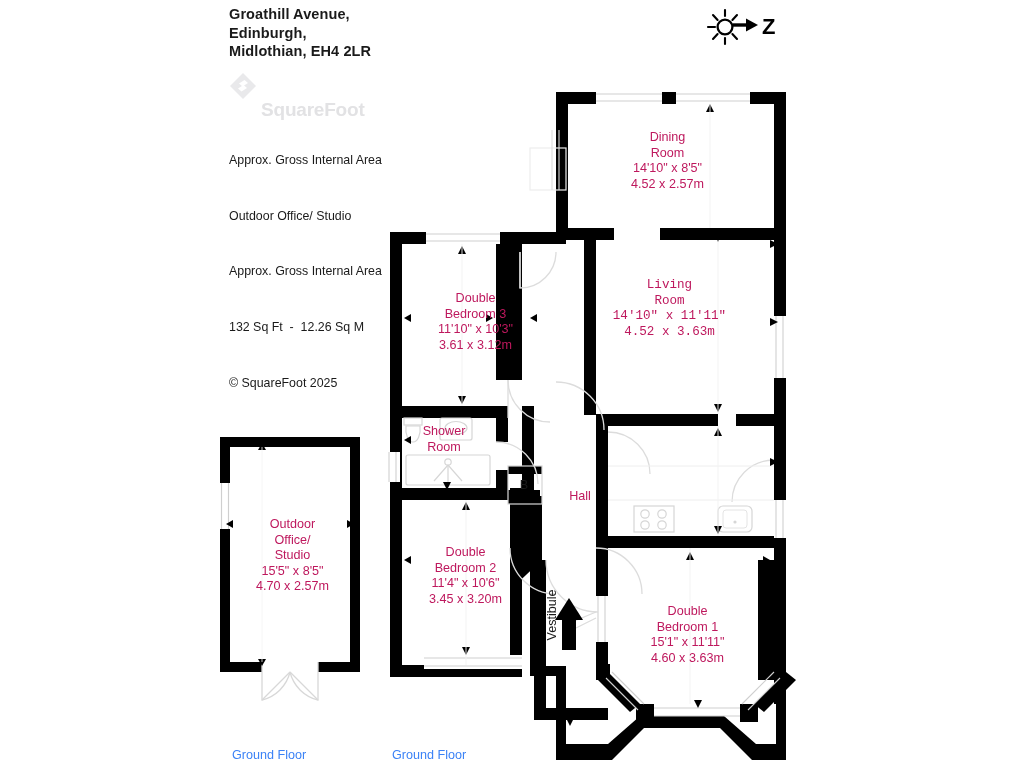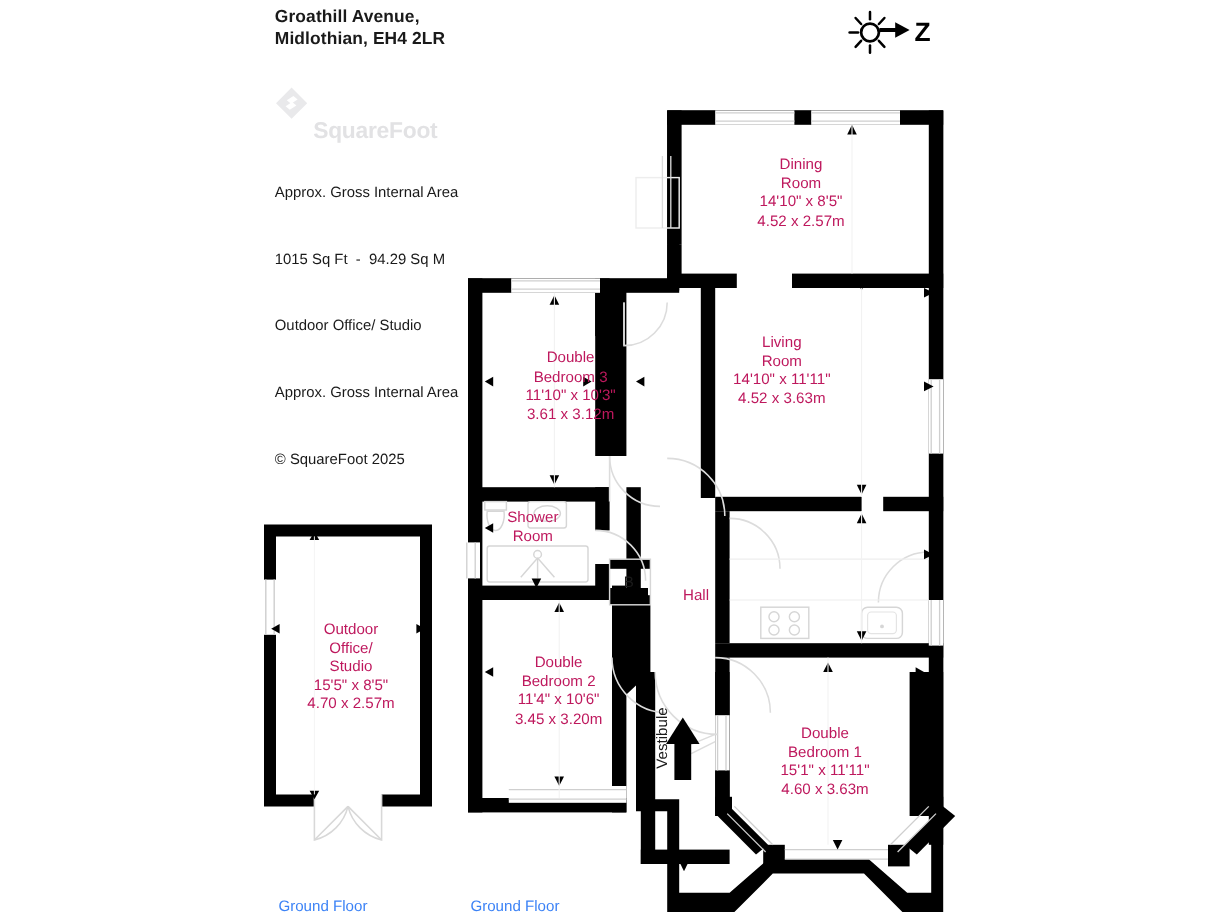--- a/index.html
+++ b/index.html
@@ -112,21 +112,21 @@
     font-size: 12.6px;
     line-height: 15.6px;
     color: #be185d;
     white-space: nowrap;
     pointer-events: none;
   }
   .room-label .rl-name { display: block; }
   .room-label .rl-dim  { display: block; }
 
   #label-dining    { left: 600px; top: 130px; width: 135px; }
-  #label-living    { left: 584px; top: 278px; width: 135px; }
+  #label-living    { left: 602px; top: 278px; width: 135px; font-family: Liberation Mono, monospace; }
   #label-kitchen   { left: 625px; top: 452px; width: 135px; }
   #label-bed3      { left: 408px; top: 291px; width: 135px; }
   #label-bed2      { left: 398px; top: 545px; width: 135px; }
   #label-bed1      { left: 620px; top: 604px; width: 135px; }
   #label-shower    { left: 405px; top: 424px; width: 78px; }
   #label-hall      { left: 553px; top: 489px; width: 54px; }
   #label-outdoor   { left: 235px; top: 517px; width: 115px; }
 
   #label-b {
     position: absolute;
@@ -150,39 +150,40 @@
     white-space: nowrap;
   }
 </style>
 </head>
 <body>
 
 <div id="stage">
 
   <div id="header-block">
     <div class="addr-line">Groathill Avenue,</div>
+    <div class="addr-line">Edinburgh,</div>
     <div class="addr-line">Midlothian, EH4 2LR</div>
   </div>
 
   <div id="logo-row">
     <div id="logo-mark">
       <svg width="28" height="28" viewBox="0 0 28 28" aria-hidden="true">
         <polygon points="14,1 27,14 14,27 1,14" fill="#e9e9eb"></polygon>
         <path d="M10 11.5 L15.5 8 L19 11 L13.5 14.5 Z" fill="#ffffff"></path>
         <path d="M9 16.5 L14.5 13 L18 16 L12.5 19.5 Z" fill="#ffffff"></path>
       </svg>
     </div>
     <div id="logo-text">SquareFoot</div>
   </div>
 
   <div id="area-block">
     <div class="area-line">Approx. Gross Internal Area</div>
-    <div class="area-line">1015 Sq Ft  -  94.29 Sq M</div>
     <div class="area-line">Outdoor Office/ Studio</div>
     <div class="area-line">Approx. Gross Internal Area</div>
+    <div class="area-line">132 Sq Ft  -  12.26 Sq M</div>
     <div class="area-line">© SquareFoot 2025</div>
   </div>
 
   <div id="compass">
     <svg width="90" height="42" viewBox="0 0 90 42" aria-hidden="true">
       <g stroke="#000" stroke-width="2.1" stroke-linecap="round" fill="none">
         <circle cx="25" cy="21" r="7.4" stroke-width="2.3"></circle>
         <line x1="25" y1="4" x2="25" y2="10"></line>
         <line x1="25" y1="32" x2="25" y2="38"></line>
         <line x1="8" y1="21" x2="15" y2="21"></line>

